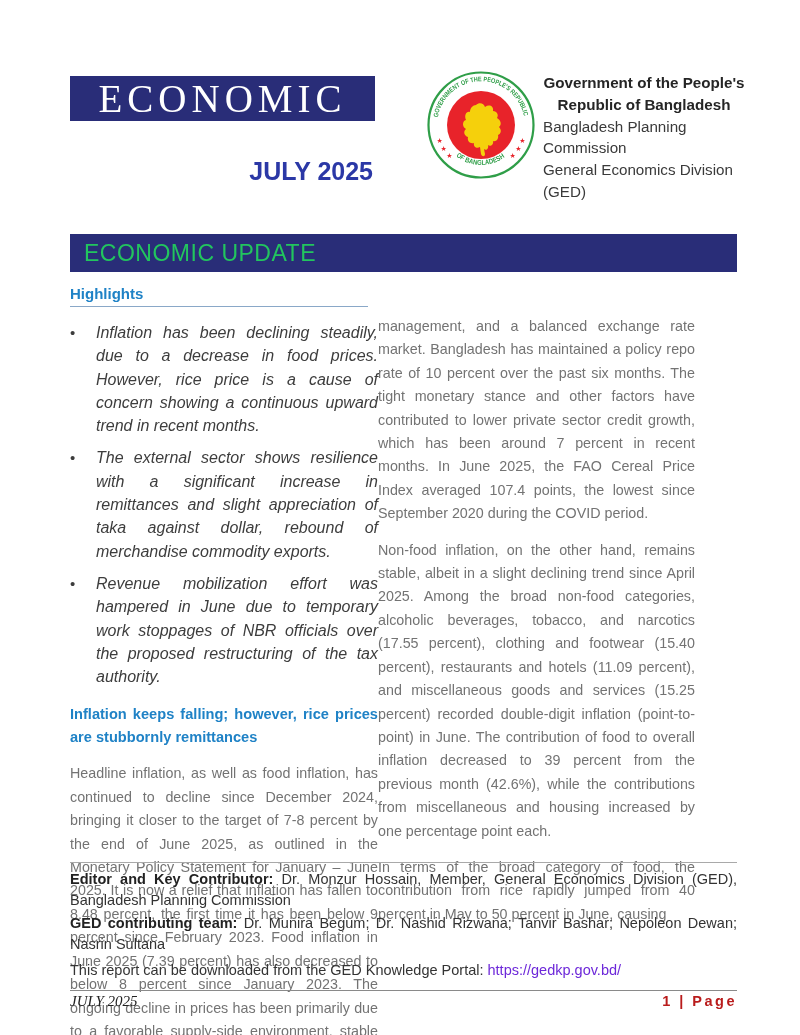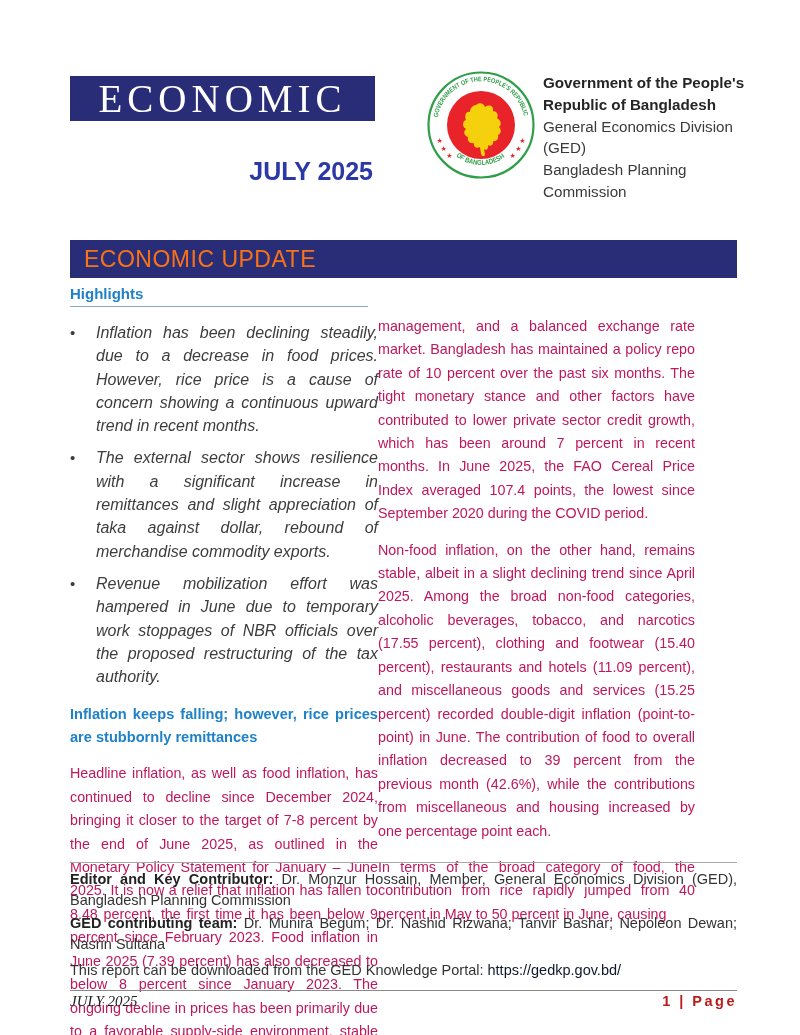--- a/index.html
+++ b/index.html
@@ -22,25 +22,25 @@
   }
   .mast-issue {
     position:absolute; left:70px; top:153px; width:303px;
     text-align:right; font-weight:bold; font-size:25px; color:#2b38a6;
   }
   .seal { position:absolute; left:426px; top:66px; width:110px; height:110px; }
   .org-block {
     position:absolute; left:543px; top:68px; width:202px;
     font-size:15.2px; line-height:21.8px; color:#3a3a3a;
   }
-  .org-block .org-name { font-weight:bold; color:#252525; }
+  .org-block .org-name { font-weight:bold; color:#252525;text-align:center; }
   
   .banner {
-    position:absolute; left:70px; top:236px; width:667px; height:38px;
-    background:#292d78; color:#f97316; font-size:23px; line-height:39px;
+    position:absolute; left:70px; top:230px; width:667px; height:38px;
+    background:#292d78; color:#22c55e; font-size:23px; line-height:39px;
     padding-left:14px; letter-spacing:0.5px;
   }
   
   .columns {
     position:absolute; left:70px; top:281px; width:667px;
     display:flex; 
   }
   .col-left  { width:308px; }
   .col-right { width:317px; padding-top:30px; }
   .highlights-title { font-size:15px; font-weight:bold; color:#1f82c6; }
@@ -51,35 +51,35 @@
   .bullet-text {
     flex:1; font-style:italic; font-size:16px; line-height:23.3px;
     text-align:justify; color:#3d3d3d;
   }
   .blue-heading {
     margin-top:15px; font-size:14.6px; font-weight:bold; color:#1f82c6;
     line-height:23px; text-align:justify;
   }
   .body-text {
     margin-top:13px; font-size:14.3px; line-height:23.4px;
-    text-align:justify; color:#be185d;
+    text-align:justify; color:#737373;
   }
   .col-right .body-text:first-child { margin-top:0; }
   
   .footer { position:absolute; left:70px; top:858px; width:667px; }
   .hr-top { border-top:1px solid #a9a9a9; }
   .hr-bottom { border-top:1px solid #8a8a8a; margin-top:9px; }
   .footer-line {
     margin-top:6px; font-size:14.5px; line-height:21px;
     text-align:justify; color:#333333;
   }
   .footer-line b { color:#222222; }
   .footer-line.team { margin-top:2px; }
   .footer-line.download { margin-top:5px; }
-  .link { color:#0f172a; text-decoration:none; }
+  .link { color:#6d28d9; text-decoration:none; }
   .footer-row { display:flex; justify-content:space-between; margin-top:2px; align-items:baseline; }
   .footer-date { font-family:"Liberation Serif", serif; font-style:italic; font-size:15px; color:#222222; }
   .footer-page { font-weight:bold; font-size:14.5px; letter-spacing:2.5px; color:#b91c1c; }
 </style>
 </head>
 <body>
 
 <div class="page">
 
   <div class="mast-title">ECONOMIC</div>
@@ -106,22 +106,22 @@
         <text x="23.4" y="88.1">★</text>
         <text x="96.3" y="72.5">★</text>
         <text x="92.3" y="80.8">★</text>
         <text x="86.6" y="88.1">★</text>
       </g>
     </svg>
   </div>
 
   <div class="org-block">
     <div class="org-name">Government of the People's Republic of Bangladesh</div>
+    <div>Bangladesh Planning Commission</div>
     <div>General Economics Division (GED)</div>
-    <div>Bangladesh Planning Commission</div>
   </div>
 
   <div class="banner">ECONOMIC UPDATE</div>
 
   <div class="columns">
     <div class="col-left">
       <div class="highlights-title">Highlights</div>
       <div class="rule-blue"></div>
       <div class="bullets">
         <div class="bullet-row">

